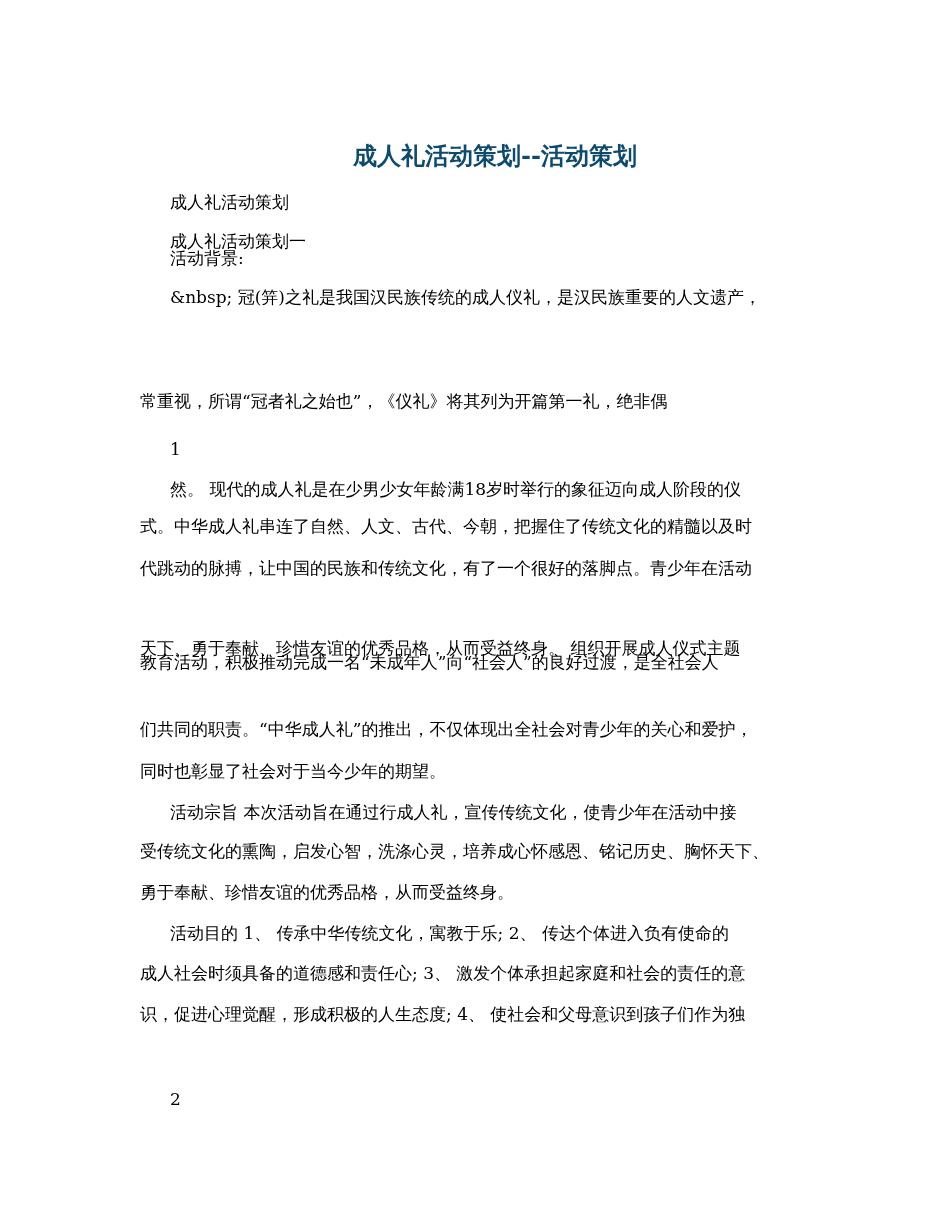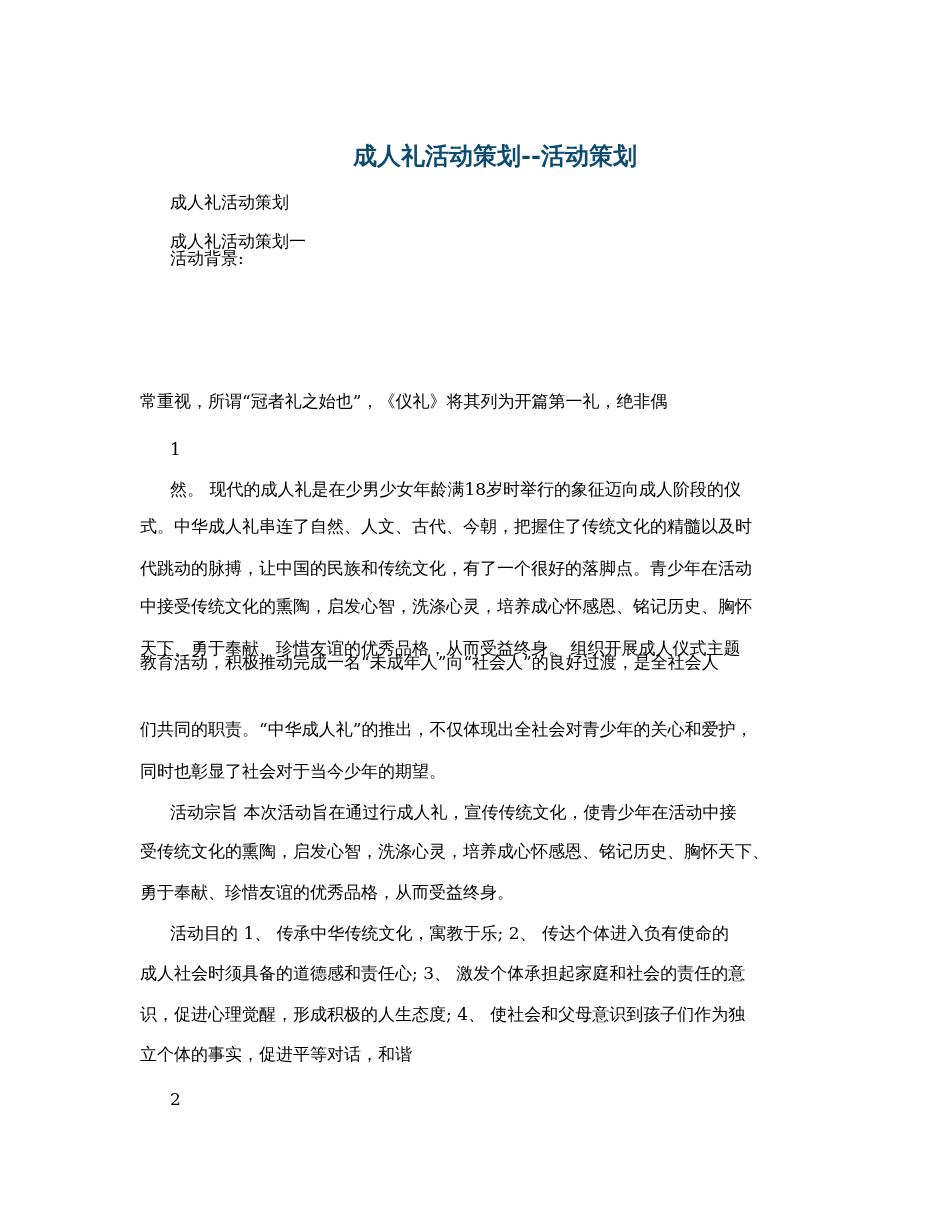--- a/index.html
+++ b/index.html
@@ -13,31 +13,30 @@
 </style>
 </head>
 <body>
 
 <div class="page">
   <div class="title">成人礼活动策划--活动策划</div>
 
   <div class="line ind" style="top:191px">成人礼活动策划</div>
   <div class="line ind" style="top:230px">成人礼活动策划一</div>
   <div class="line ind" style="top:245px;top:247px">活动背景:</div>
+  <div class="line ind" style="top:287px;top:286px">&amp;nbsp; 冠(笄)之礼是我国汉民族传统的成人仪礼，是汉民族重要的人文遗产，</div>
   <div class="line" style="top:390px">常重视，所谓“冠者礼之始也”，《仪礼》将其列为开篇第一礼，绝非偶</div>
   <div class="line ind" style="top:438px">1</div>
   <div class="line ind" style="top:478px">然。 现代的成人礼是在少男少女年龄满18岁时举行的象征迈向成人阶段的仪</div>
   <div class="line" style="top:515px">式。中华成人礼串连了自然、人文、古代、今朝，把握住了传统文化的精髓以及时</div>
   <div class="line" style="top:557px">代跳动的脉搏，让中国的民族和传统文化，有了一个很好的落脚点。青少年在活动</div>
-  <div class="line" style="top:595px">中接受传统文化的熏陶，启发心智，洗涤心灵，培养成心怀感恩、铭记历史、胸怀</div>
   <div class="line" style="top:637px">天下、勇于奉献、珍惜友谊的优秀品格，从而受益终身。 组织开展成人仪式主题</div>
   <div class="line" style="top:651px">教育活动，积极推动完成一名“未成年人”向“社会人”的良好过渡，是全社会人</div>
   <div class="line" style="top:718px">们共同的职责。“中华成人礼”的推出，不仅体现出全社会对青少年的关心和爱护，</div>
   <div class="line" style="top:760px">同时也彰显了社会对于当今少年的期望。</div>
   <div class="line ind" style="top:801px">活动宗旨 本次活动旨在通过行成人礼，宣传传统文化，使青少年在活动中接</div>
   <div class="line" style="top:840px">受传统文化的熏陶，启发心智，洗涤心灵，培养成心怀感恩、铭记历史、胸怀天下、</div>
   <div class="line" style="top:881px">勇于奉献、珍惜友谊的优秀品格，从而受益终身。</div>
   <div class="line ind" style="top:922px">活动目的 1、 传承中华传统文化，寓教于乐; 2、 传达个体进入负有使命的</div>
   <div class="line" style="top:962px">成人社会时须具备的道德感和责任心; 3、 激发个体承担起家庭和社会的责任的意</div>
   <div class="line" style="top:1003px">识，促进心理觉醒，形成积极的人生态度; 4、 使社会和父母意识到孩子们作为独</div>
-  <div class="line" style="top:1043px">立个体的事实，促进平等对话，和谐</div>
   <div class="line ind" style="top:1088px">2</div>
 </div>
 
 </body></html>

